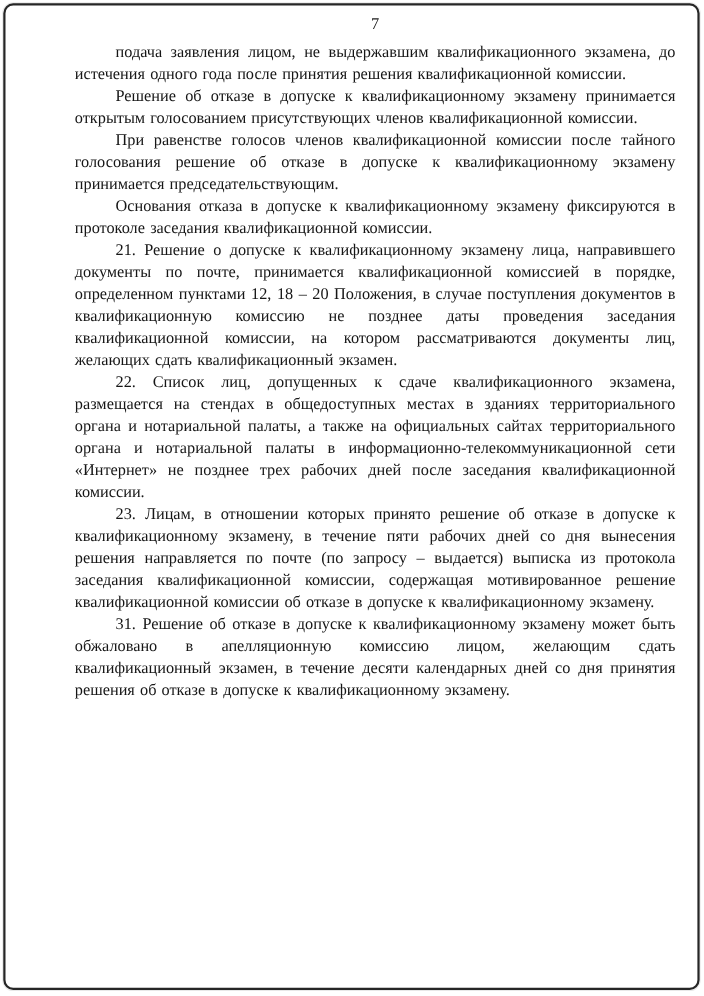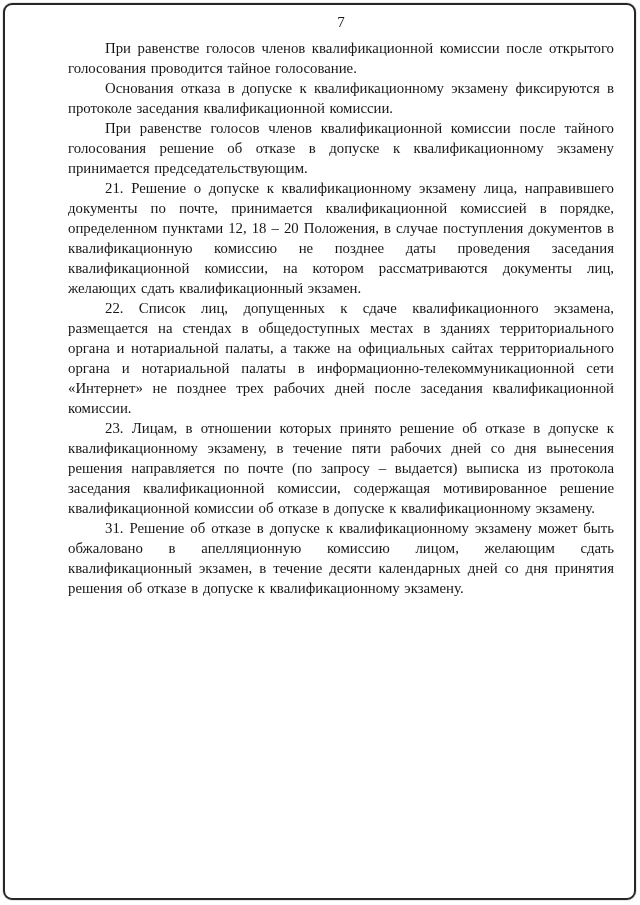--- a/index.html
+++ b/index.html
@@ -48,22 +48,23 @@
     word-spacing: 1px;
   }
 </style>
 </head>
 <body>
 
 <div class="page">
   <div class="content">
     <div class="page-number">7</div>
     <div class="body-text">
-      <p>При равенстве голосов членов квалификационной комиссии после открытого голосования проводится тайное голосование.</p>
+      <p>подача заявления лицом, не выдержавшим квалификационного экзамена, до истечения одного года после принятия решения квалификационной комиссии.</p>
+      <p>Решение об отказе в допуске к квалификационному экзамену принимается открытым голосованием присутствующих членов квалификационной комиссии.</p>
+      <p>При равенстве голосов членов квалификационной комиссии после тайного голосования решение об отказе в допуске к квалификационному экзамену принимается председательствующим.</p>
       <p>Основания отказа в допуске к квалификационному экзамену фиксируются в протоколе заседания квалификационной комиссии.</p>
-      <p>При равенстве голосов членов квалификационной комиссии после тайного голосования решение об отказе в допуске к квалификационному экзамену принимается председательствующим.</p>
       <p>21. Решение о допуске к квалификационному экзамену лица, направившего документы по почте, принимается квалификационной комиссией в порядке, определенном пунктами 12, 18 – 20 Положения, в случае поступления документов в квалификационную комиссию не позднее даты проведения заседания квалификационной комиссии, на котором рассматриваются документы лиц, желающих сдать квалификационный экзамен.</p>
       <p>22. Список лиц, допущенных к сдаче квалификационного экзамена, размещается на стендах в общедоступных местах в зданиях территориального органа и нотариальной палаты, а также на официальных сайтах территориального органа и нотариальной палаты в информационно-телекоммуникационной сети «Интернет» не позднее трех рабочих дней после заседания квалификационной комиссии.</p>
       <p>23. Лицам, в отношении которых принято решение об отказе в допуске к квалификационному экзамену, в течение пяти рабочих дней со дня вынесения решения направляется по почте (по запросу – выдается) выписка из протокола заседания квалификационной комиссии, содержащая мотивированное решение квалификационной комиссии об отказе в допуске к квалификационному экзамену.</p>
       <p>31. Решение об отказе в допуске к квалификационному экзамену может быть обжаловано в апелляционную комиссию лицом, желающим сдать квалификационный экзамен, в течение десяти календарных дней со дня принятия решения об отказе в допуске к квалификационному экзамену.</p>
     </div>
   </div>
 </div>
 
 </body></html>

